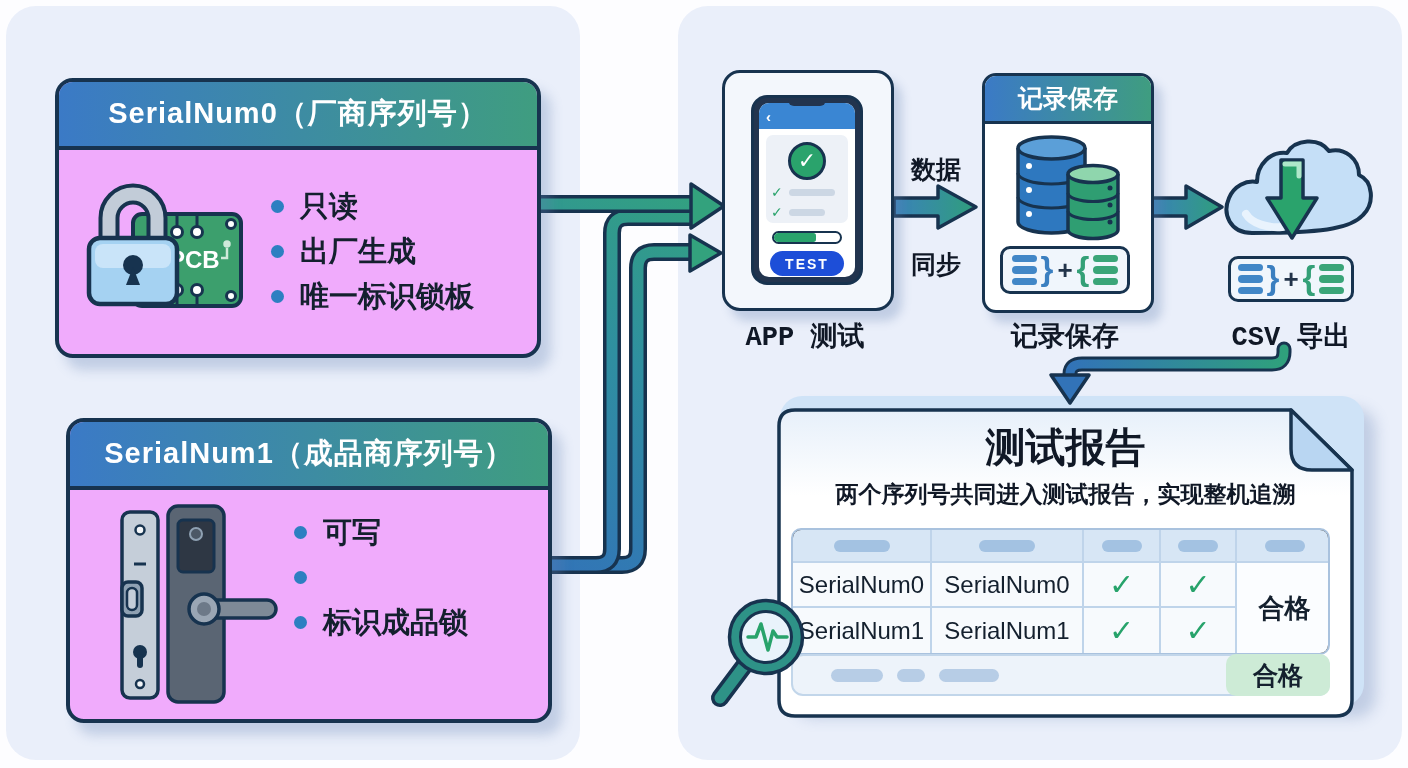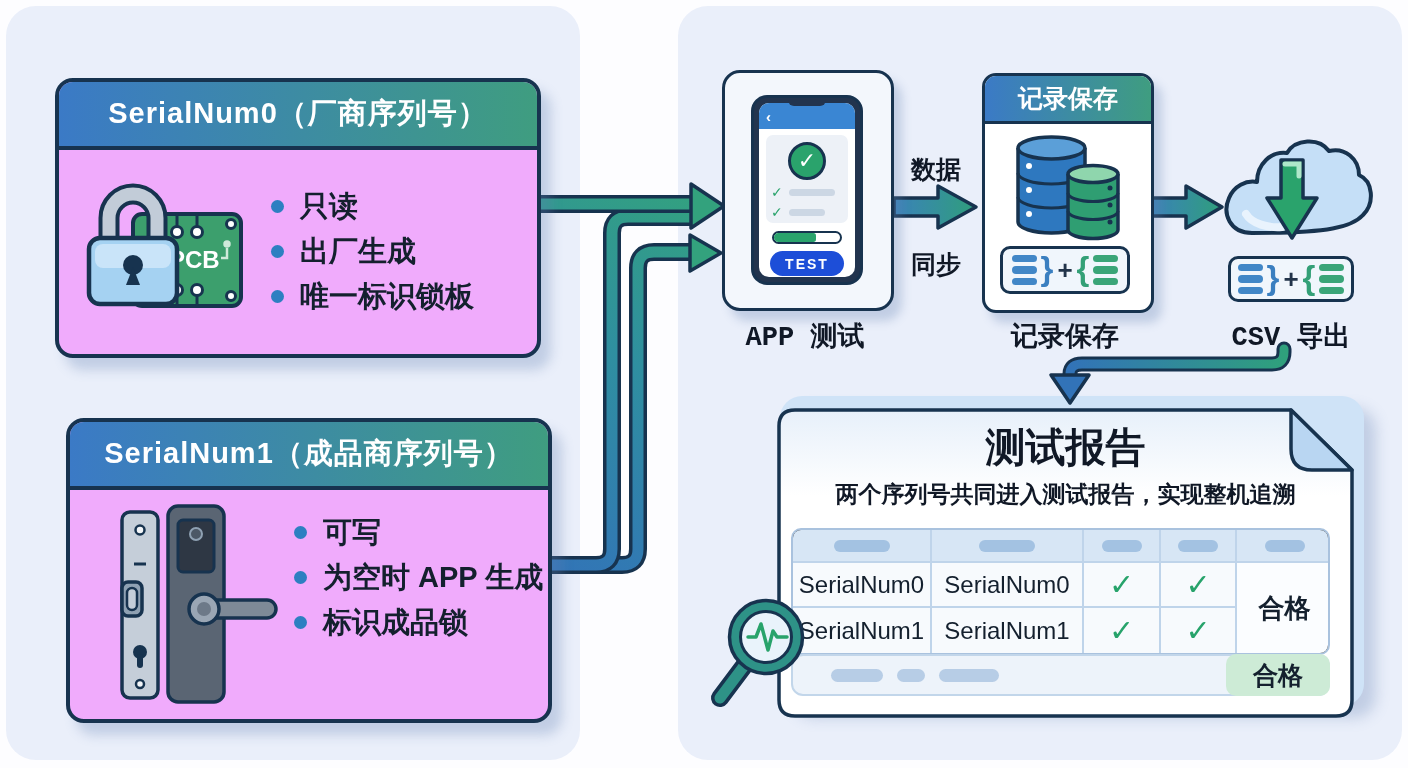--- a/index.html
+++ b/index.html
@@ -214,21 +214,20 @@
       <circle cx="92" cy="105" r="15" fill="#9aa6b4" stroke="#17334f" stroke-width="3.5"></circle>
       <circle cx="92" cy="105" r="7" fill="#6d7988"></circle>
     </svg>
     <div class="bullets" style="left:224px;top:88px;">
       <div class="bullet">
           <span class="dot"></span>
           <span class="btxt">可写</span>
         </div>
       <div class="bullet">
           <span class="dot"></span>
-          <span class="btxt">为空时 APP 生成</span>
         </div>
       <div class="bullet">
           <span class="dot"></span>
           <span class="btxt">标识成品锁</span>
         </div>
     </div>
   </div>
 
   <div class="flowcard" style="left:722px;top:70px;width:166px;height:235px;">
     <div class="phone">

